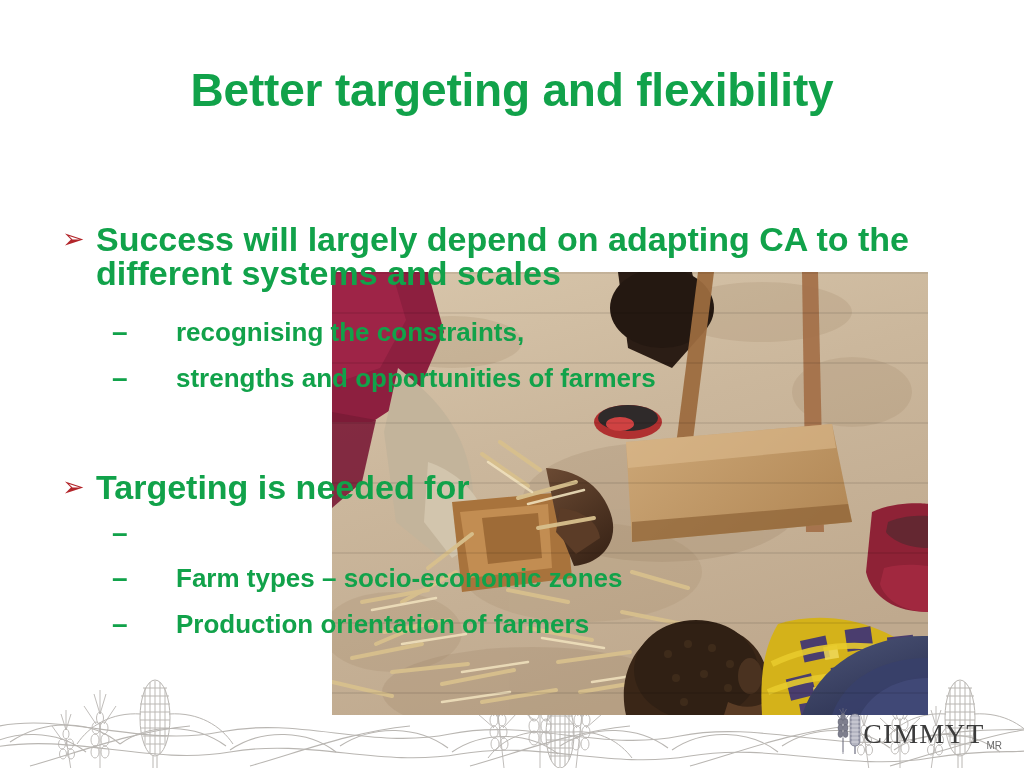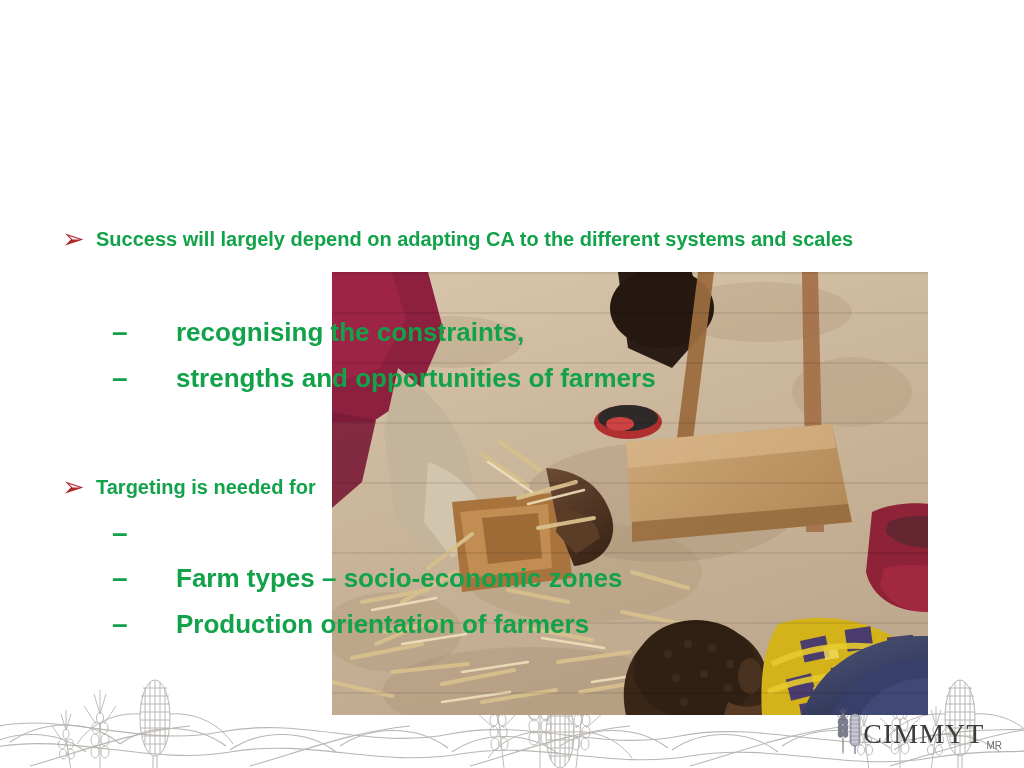--- a/index.html
+++ b/index.html
@@ -81,21 +81,21 @@
     color: #11a24a;
     font-size: 28px;
     line-height: 34px;
     width: 32px;
     flex: 0 0 32px;
     font-weight: bold;
     text-align: left;
   }
   .l1-text {
     color: #11a24a;
-    font-size: 20px;
+    font-size: 34px;
     font-weight: bold;
     line-height: 34px;
     max-width: 830px;
   }
   .l2-text {
     color: #11a24a;
     font-size: 26px;
     font-weight: bold;
     line-height: 34px;
     white-space: nowrap;
@@ -469,20 +469,21 @@
               <ellipse cx="4" cy="26" rx="3.5" ry="5"></ellipse>
             <ellipse cx="-5" cy="36" rx="3.5" ry="5"></ellipse>
               <ellipse cx="3" cy="36" rx="3.5" ry="5"></ellipse>
             <path d="M0 12 L-5 -4 M0 12 L0 -8 M0 12 L5 -4 M4 22 L14 8"></path>
           </g>
         </g>
       </g>
     </svg>
   </div>
 
+  <div class="slide-title">Better targeting and flexibility</div>
 
   <div class="body-block">
 
     <div class="bullet-row bullet-l1" style="top:222px; width:880px;">
       <span class="marker-arrow">➢</span>
       <span class="l1-text">Success will largely depend on adapting CA to the different systems and scales</span>
     </div>
 
     <div class="bullet-row bullet-l2" style="top:315px;">
       <span class="marker-dash">–</span>

